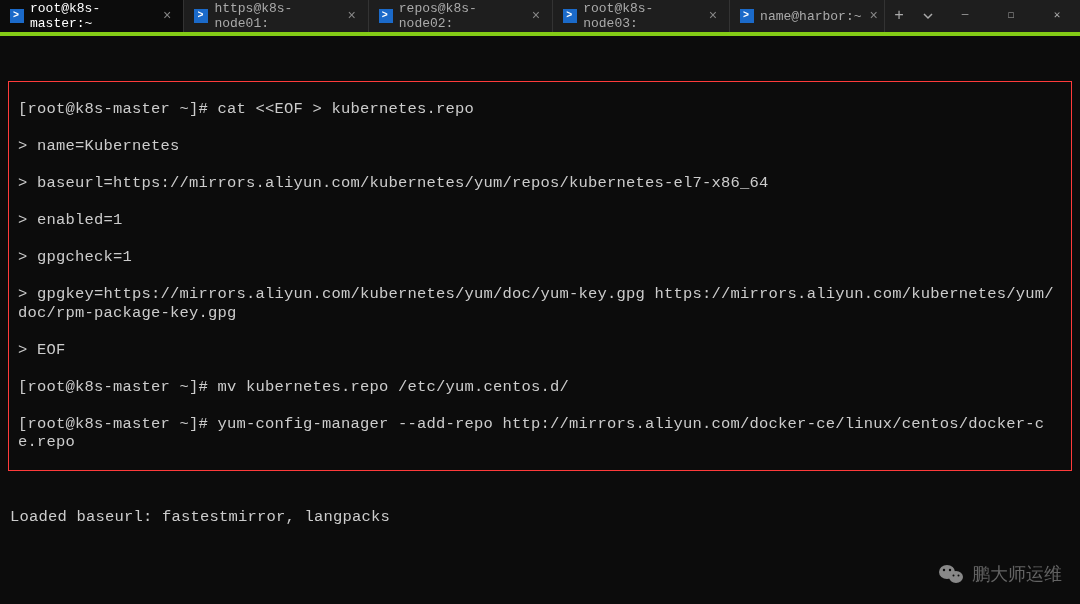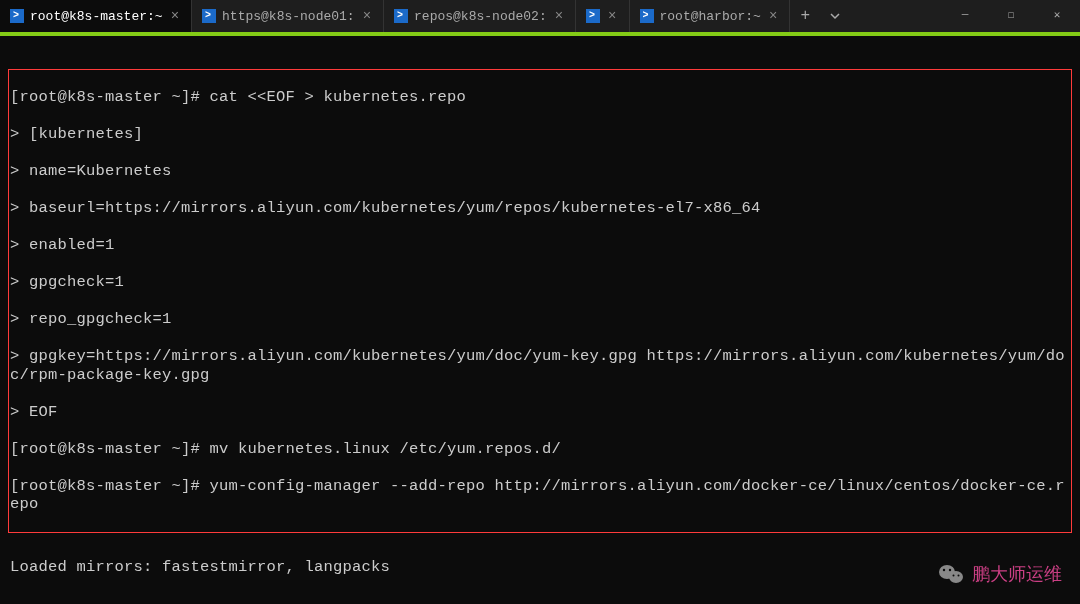--- a/index.html
+++ b/index.html
@@ -96,41 +96,41 @@
     .terminal {
       padding: 8px 10px;
       line-height: 18.5px;
       white-space: pre-wrap;
       word-break: break-all;
       font-size: 15.5px;
       letter-spacing: 0.2px;
     }
     .highlight-box {
       border: 1px solid #ff3b3b;
-      margin: 6px -2px;
-      padding: 0 1px;
+      margin: 18px -2px;
+      padding: 0 9px;
     }
     .watermark {
       position: absolute;
       right: 18px;
       bottom: 18px;
       display: flex;
       align-items: center;
       gap: 8px;
       opacity: 0.85;
     }
     .wm-icon {
       width: 26px;
       height: 22px;
       display: flex;
       align-items: center;
       justify-content: center;
     }
     .wm-text {
-      color: #ec4899;
+      color: #737373;
       font-size: 18px;
       font-family: Liberation Mono, monospace;
     }
   </style>
 </head>
 <body>
 
 <div class="titlebar">
   <div class="tabs">
     <div class="tab active">
@@ -143,25 +143,26 @@
       <span>https@k8s-node01:</span>
       <span class="tab-close">×</span>
     </div>
     <div class="tab">
       <span class="tab-icon"></span>
       <span>repos@k8s-node02:</span>
       <span class="tab-close">×</span>
     </div>
     <div class="tab">
       <span class="tab-icon"></span>
-      <span class="tab-close">×</span>
-    </div>
-    <div class="tab">
-      <span class="tab-icon"></span>
-      <span>root@harbor:~</span>
+      <span>root@k8s-node03:</span>
+      <span class="tab-close">×</span>
+    </div>
+    <div class="tab">
+      <span class="tab-icon"></span>
+      <span>name@harbor:~</span>
       <span class="tab-close">×</span>
     </div>
     <div class="tab-add">
         <span>+</span>
       </div>
     <div class="tab-dropdown">
       <svg width="12" height="12" viewBox="0 0 12 12">
           <path d="M2 4 L6 8 L10 4" stroke="#aaa" stroke-width="1.5" fill="none"></path>
         </svg>
     </div>
@@ -175,32 +176,30 @@
       </div>
     <div class="win-btn">
         <span>✕</span>
       </div>
   </div>
 </div>
 
 <div class="terminal">
 <div class="highlight-box">
 <div>[root@k8s-master ~]# cat &lt;&lt;EOF &gt; kubernetes.repo</div>
-<div>&gt; [kubernetes]</div>
 <div>&gt; name=Kubernetes</div>
 <div>&gt; baseurl=https://mirrors.aliyun.com/kubernetes/yum/repos/kubernetes-el7-x86_64</div>
 <div>&gt; enabled=1</div>
 <div>&gt; gpgcheck=1</div>
-<div>&gt; repo_gpgcheck=1</div>
 <div>&gt; gpgkey=https://mirrors.aliyun.com/kubernetes/yum/doc/yum-key.gpg https://mirrors.aliyun.com/kubernetes/yum/doc/rpm-package-key.gpg</div>
 <div>&gt; EOF</div>
-<div>[root@k8s-master ~]# mv kubernetes.linux /etc/yum.repos.d/</div>
+<div>[root@k8s-master ~]# mv kubernetes.repo /etc/yum.centos.d/</div>
 <div>[root@k8s-master ~]# yum-config-manager --add-repo http://mirrors.aliyun.com/docker-ce/linux/centos/docker-ce.repo</div>
 </div>
-<div>Loaded mirrors: fastestmirror, langpacks</div>
+<div>Loaded baseurl: fastestmirror, langpacks</div>
 
 
 
 
 </div>
 
 <div class="watermark">
   <span class="wm-icon">
     <svg width="26" height="22" viewBox="0 0 26 22">
       <ellipse cx="9" cy="9" rx="8" ry="7" fill="#9e9e9e"></ellipse>

